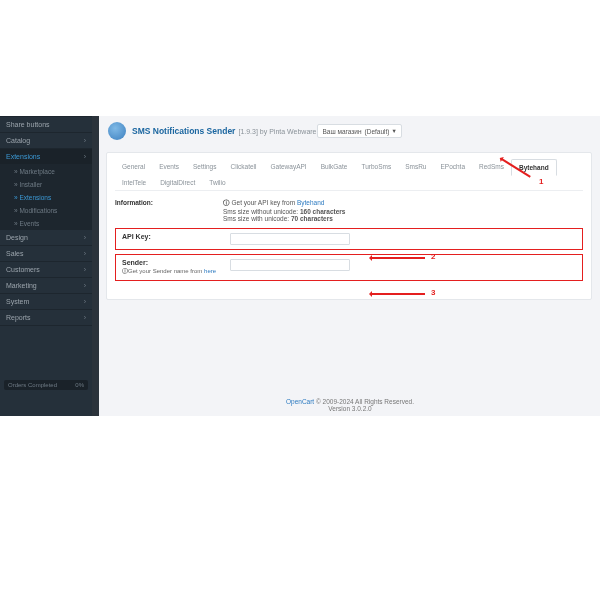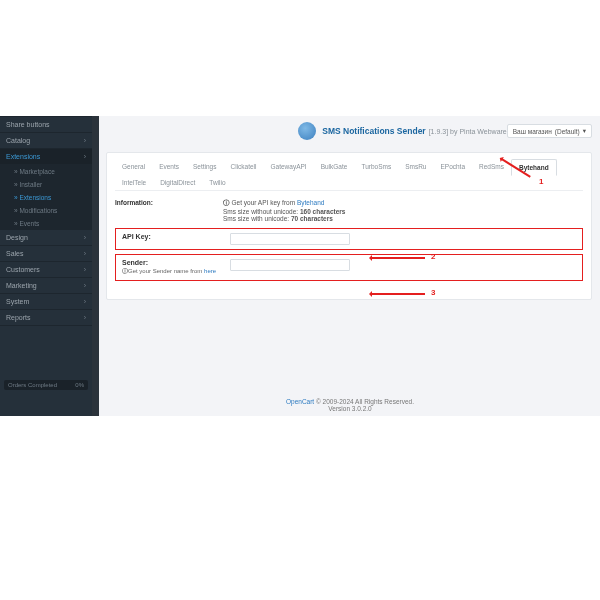--- a/index.html
+++ b/index.html
@@ -8,21 +8,21 @@
   .sidebar { position: absolute; top: 0; left: 0; width: 92px; height: 300px; background: #25303a; color: #9ba4ac; }
   .sb-item { display: flex; align-items: center; justify-content: space-between; padding: 4px 6px; border-bottom: 1px solid #1d262e; cursor: pointer; }
   .sb-item.top { border-top: 1px solid #1d262e; }
   .sb-item.active { background: #1a2229; color: #3b98d4; }
   .sb-sub { padding: 3px 6px 3px 14px; color: #6e7a84; background: #1d262e; font-size: 6.5px; cursor: pointer; }
   .sb-sub.active { color: #3b98d4; }
   .chevron { font-size: 7px; color: #6e7a84; }
   .sb-bottom { position: absolute; bottom: 26px; left: 4px; right: 4px; }
   .sb-btn { background: #1a2229; color: #6e7a84; border-radius: 2px; padding: 2px 4px; display:flex; align-items:center; justify-content:space-between; font-size:6px;}
   .darkbar { position:absolute; left: 92px; top:0; width:7px; height:300px; background:#2b333b;}
-  .header { position: absolute; left: 100px; top: 0; right: 0; padding: 6px 8px; display: flex; align-items: center; justify-content: flex-end; }
+  .header { position: absolute; left: 100px; top: 0; right: 0; padding: 6px 8px; display: flex; align-items: center; justify-content: flex-start; }
   .logo { width: 18px; height: 18px; border-radius: 50%; background: radial-gradient(circle at 40% 35%, #7fb9e6, #3b7fbf); margin-right: 6px; }
   .title-wrap { display: flex; align-items: center; }
   .title { color: #1b66a0; font-weight: 600; font-size: 8.5px; }
   .title-sub { color: #8a9299; font-size: 7px; margin-left: 3px; }
   .shop-sel { background: #fff; border: 1px solid #d8dde2; border-radius: 2px; padding: 2px 5px; font-size: 6.5px; color: #555; display:flex; align-items:center; gap:3px;}
   .panel { position: absolute; left: 106px; top: 36px; right: 8px; background: #fff; border: 1px solid #e4e7eb; border-radius: 2px; padding: 6px 8px 14px; }
   .tabs { display: flex; flex-wrap: wrap; gap: 0; border-bottom: 1px solid #eceef1; margin-bottom: 8px; }
   .tab { padding: 4px 7px; color: #8a9299; font-size: 6.5px; cursor: pointer; white-space: nowrap; }
   .tab.active { border: 1px solid #d8dde2; border-bottom: 1px solid #fff; border-radius: 2px 2px 0 0; color: #333; margin-bottom: -1px; font-weight:600; }
   .row { display: flex; margin-bottom: 6px; align-items:flex-start; }

